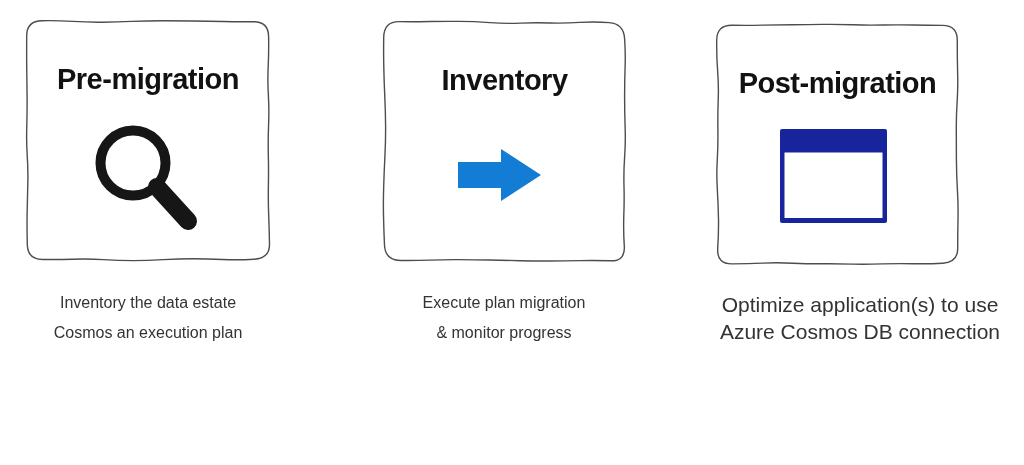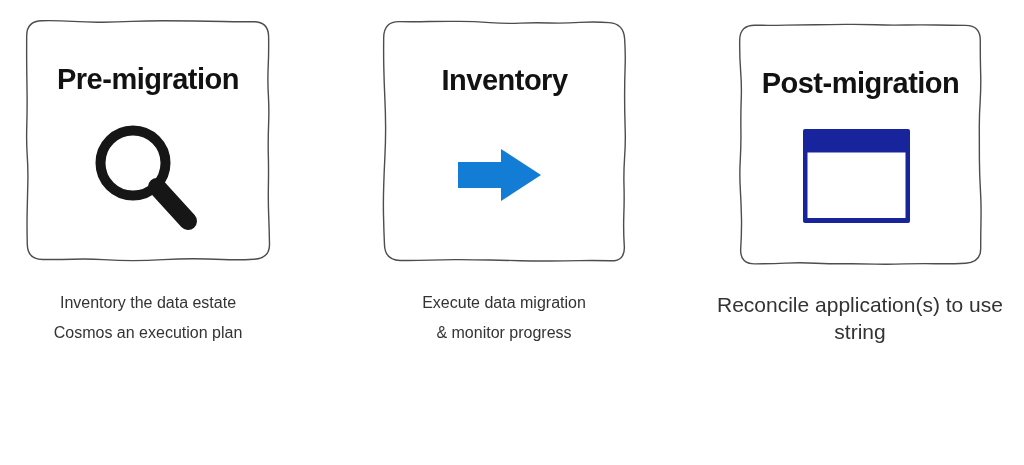--- a/index.html
+++ b/index.html
@@ -37,45 +37,46 @@
   <div class="card" style="left:382px;top:20px;width:245px;height:243px">
     <svg class="sketch">
         <path d="M17.3,1.6 Q32.7,1.8 47.4,1.5 Q62.2,1.3 77.3,1.4 Q92.4,1.5 107.9,2.6 Q123.5,3.8 138.4,3.1 Q153.4,2.5 168.1,3.0 Q182.9,3.4 197.8,2.4 Q212.8,1.4 227.2,2.6 Q241.6,3.7 242.6,18.5 Q243.6,33.3 243.1,47.2 Q242.6,61.2 242.6,76.1 Q242.6,91.1 243.1,106.7 Q243.7,122.3 242.6,137.2 Q241.6,152.1 242.0,166.0 Q242.4,179.9 241.8,195.4 Q241.3,210.8 242.3,226.1 Q243.4,241.4 228.2,240.8 Q213.0,240.2 197.8,240.6 Q182.7,241.0 167.9,241.0 Q153.0,241.1 138.4,240.7 Q123.8,240.4 107.6,240.0 Q91.5,239.7 76.9,239.6 Q62.4,239.5 47.8,240.1 Q33.2,240.7 18.2,240.5 Q3.3,240.2 2.5,225.2 Q1.8,210.2 1.5,195.3 Q1.2,180.4 1.7,166.3 Q2.1,152.2 2.9,136.5 Q3.7,120.7 3.6,106.3 Q3.5,92.0 2.8,76.7 Q2.1,61.5 1.8,47.5 Q1.5,33.5 1.7,17.5 Q1.9,1.4 17.3,1.6 Z" fill="#ffffff" stroke="#4d4d4d" stroke-width="1.4" stroke-linejoin="round"></path>
       </svg>
     <div class="card-title">Inventory</div>
     <svg class="icon" style="left:76px;top:128px" width="84" height="54" viewBox="0 0 84 54">
       <polygon points="0,14 43,14 43,1 83,27 43,53 43,40 0,40" fill="#137cd4"></polygon>
     </svg>
   </div>
 
-  <div class="card" style="left:738px;top:23px;width:245px;height:243px">
+  <div class="card" style="left:715px;top:23px;width:245px;height:243px">
     <svg class="sketch">
         <path d="M17.3,2.2 Q32.6,2.5 47.8,2.1 Q63.0,1.7 77.8,1.7 Q92.6,1.7 107.8,1.4 Q123.0,1.2 138.0,1.8 Q153.1,2.4 168.2,2.0 Q183.4,1.7 198.0,2.0 Q212.7,2.3 227.6,2.4 Q242.5,2.5 242.3,17.9 Q242.2,33.4 242.6,48.2 Q243.1,63.0 242.2,77.7 Q241.2,92.4 241.3,106.7 Q241.3,120.9 241.4,136.3 Q241.5,151.7 242.4,166.6 Q243.3,181.4 243.0,196.7 Q242.7,212.0 242.7,225.7 Q242.6,239.4 227.7,240.2 Q212.7,241.0 197.7,240.7 Q182.7,240.4 167.1,240.9 Q151.6,241.4 137.2,241.1 Q122.8,240.7 107.9,240.8 Q93.0,240.9 77.8,240.2 Q62.7,239.4 47.8,240.1 Q32.9,240.7 17.4,240.9 Q1.8,241.2 2.7,225.8 Q3.7,210.4 3.5,195.9 Q3.2,181.4 2.3,166.0 Q1.4,150.7 2.3,136.7 Q3.1,122.7 2.9,106.8 Q2.7,90.9 3.2,76.9 Q3.8,63.0 2.6,47.5 Q1.5,32.0 1.7,17.0 Q1.9,1.9 17.3,2.2 Z" fill="#ffffff" stroke="#4d4d4d" stroke-width="1.4" stroke-linejoin="round"></path>
       </svg>
     <div class="card-title">Post-migration</div>
     <svg class="icon" style="left:65px;top:106px" width="107" height="94" viewBox="0 0 107 94">
       <rect width="107" height="94" rx="2" fill="#17249c"></rect>
       <rect x="4.5" y="23.5" width="98" height="65.5" fill="#ffffff"></rect>
     </svg>
   </div>
 
   <div class="desc" style="left:8px;top:288px;width:280px">
     <div class="para">
       <div>Inventory the data estate</div>
       <div>Cosmos an execution plan</div>
     </div>
   </div>
 
   <div class="desc" style="left:374px;top:288px;width:260px">
     <div class="para">
-      <div>Execute data migration</div>
+      <div>Execute plan migration</div>
       <div>&amp; monitor progress</div>
     </div>
   </div>
 
   <div class="desc tight" style="left:705px;top:291px;width:310px">
     <div class="para">
-      <div>Reconcile application(s) to use</div>
+      <div>Optimize application(s) to use</div>
+      <div>Azure Cosmos DB connection</div>
       <div>string</div>
     </div>
   </div>
 
 </div>
 
 </body></html>

